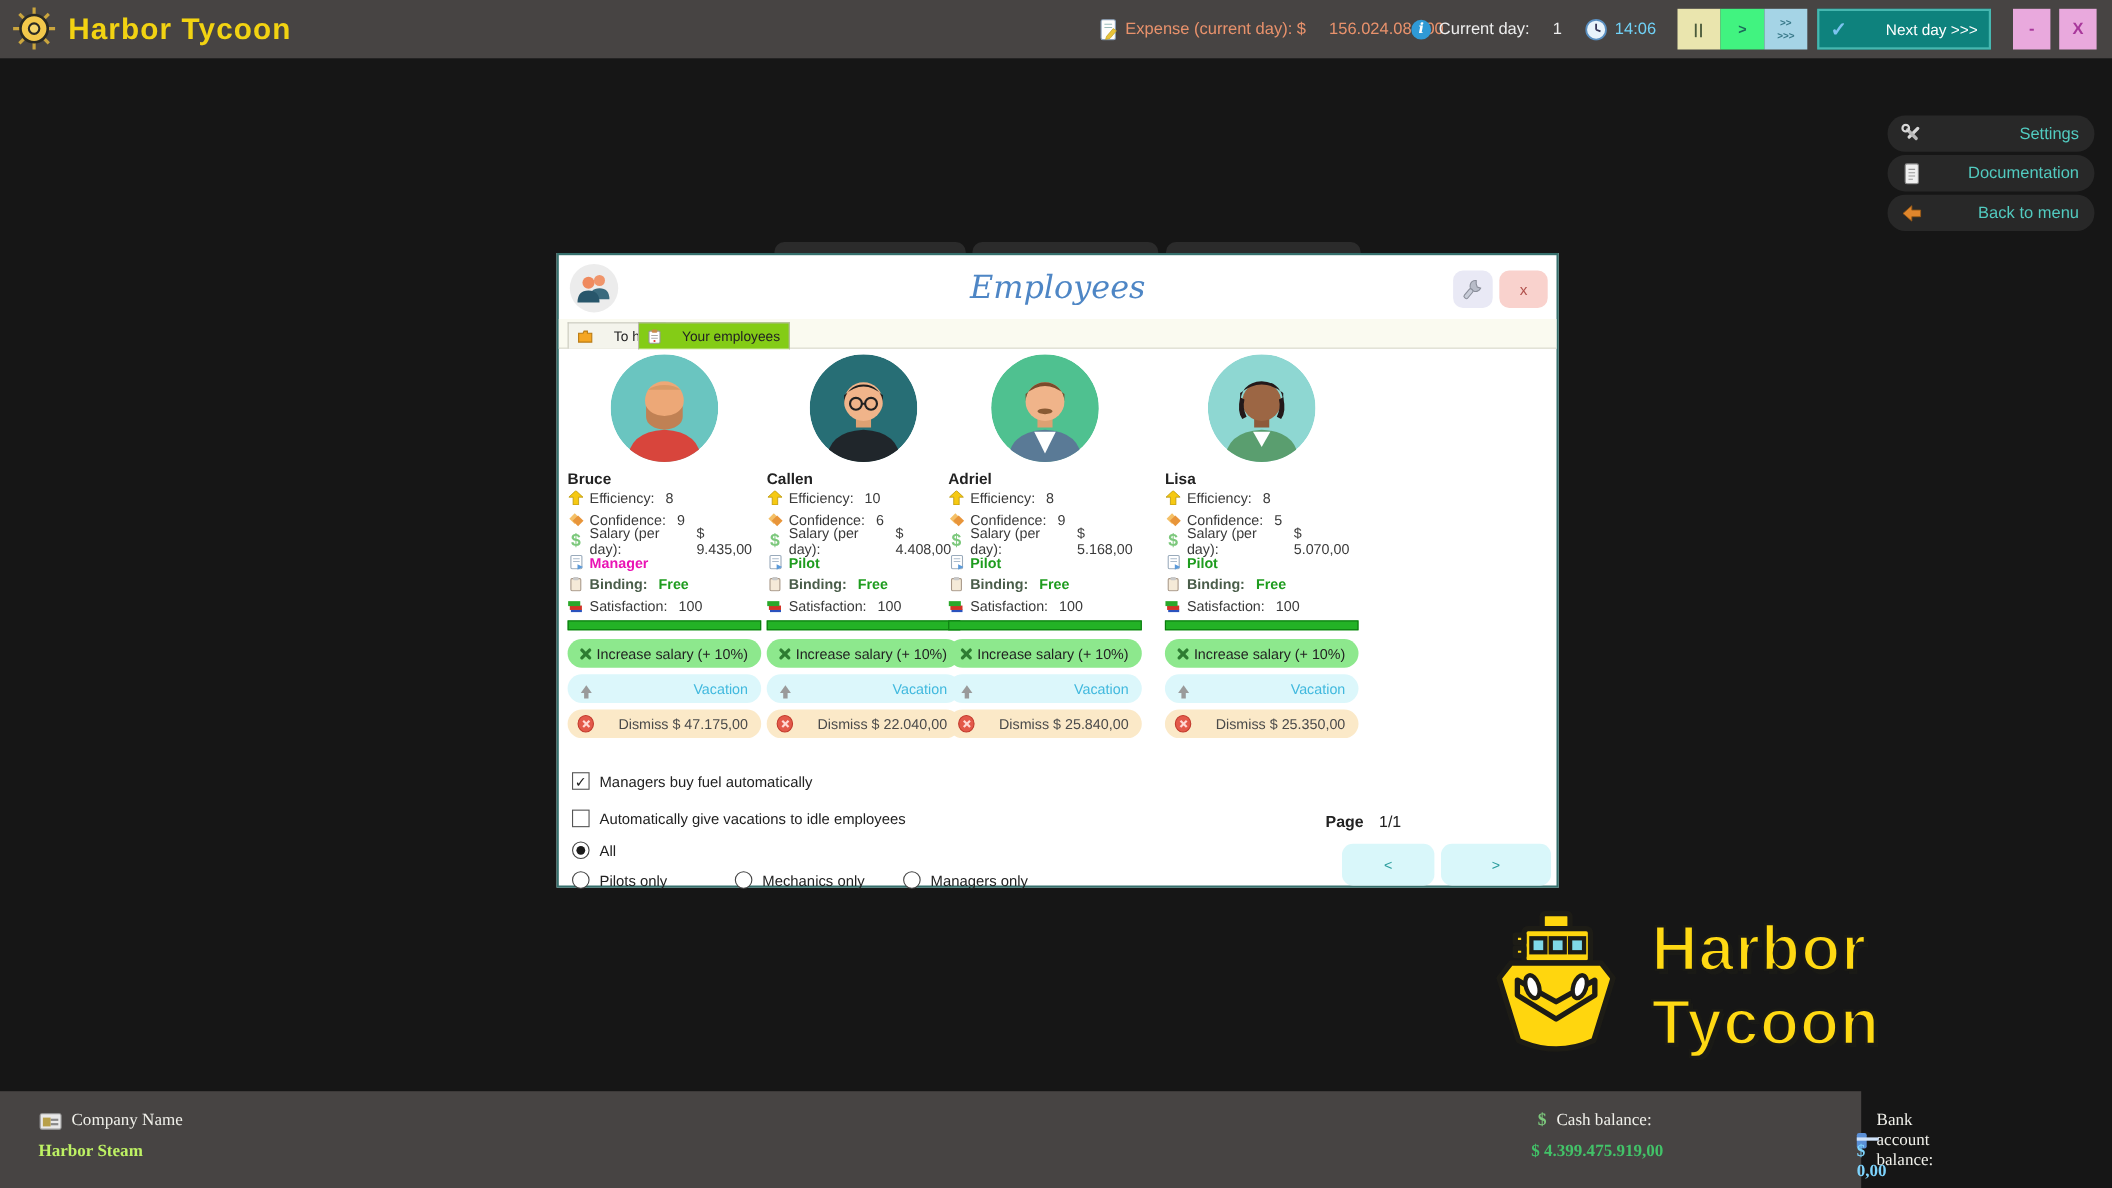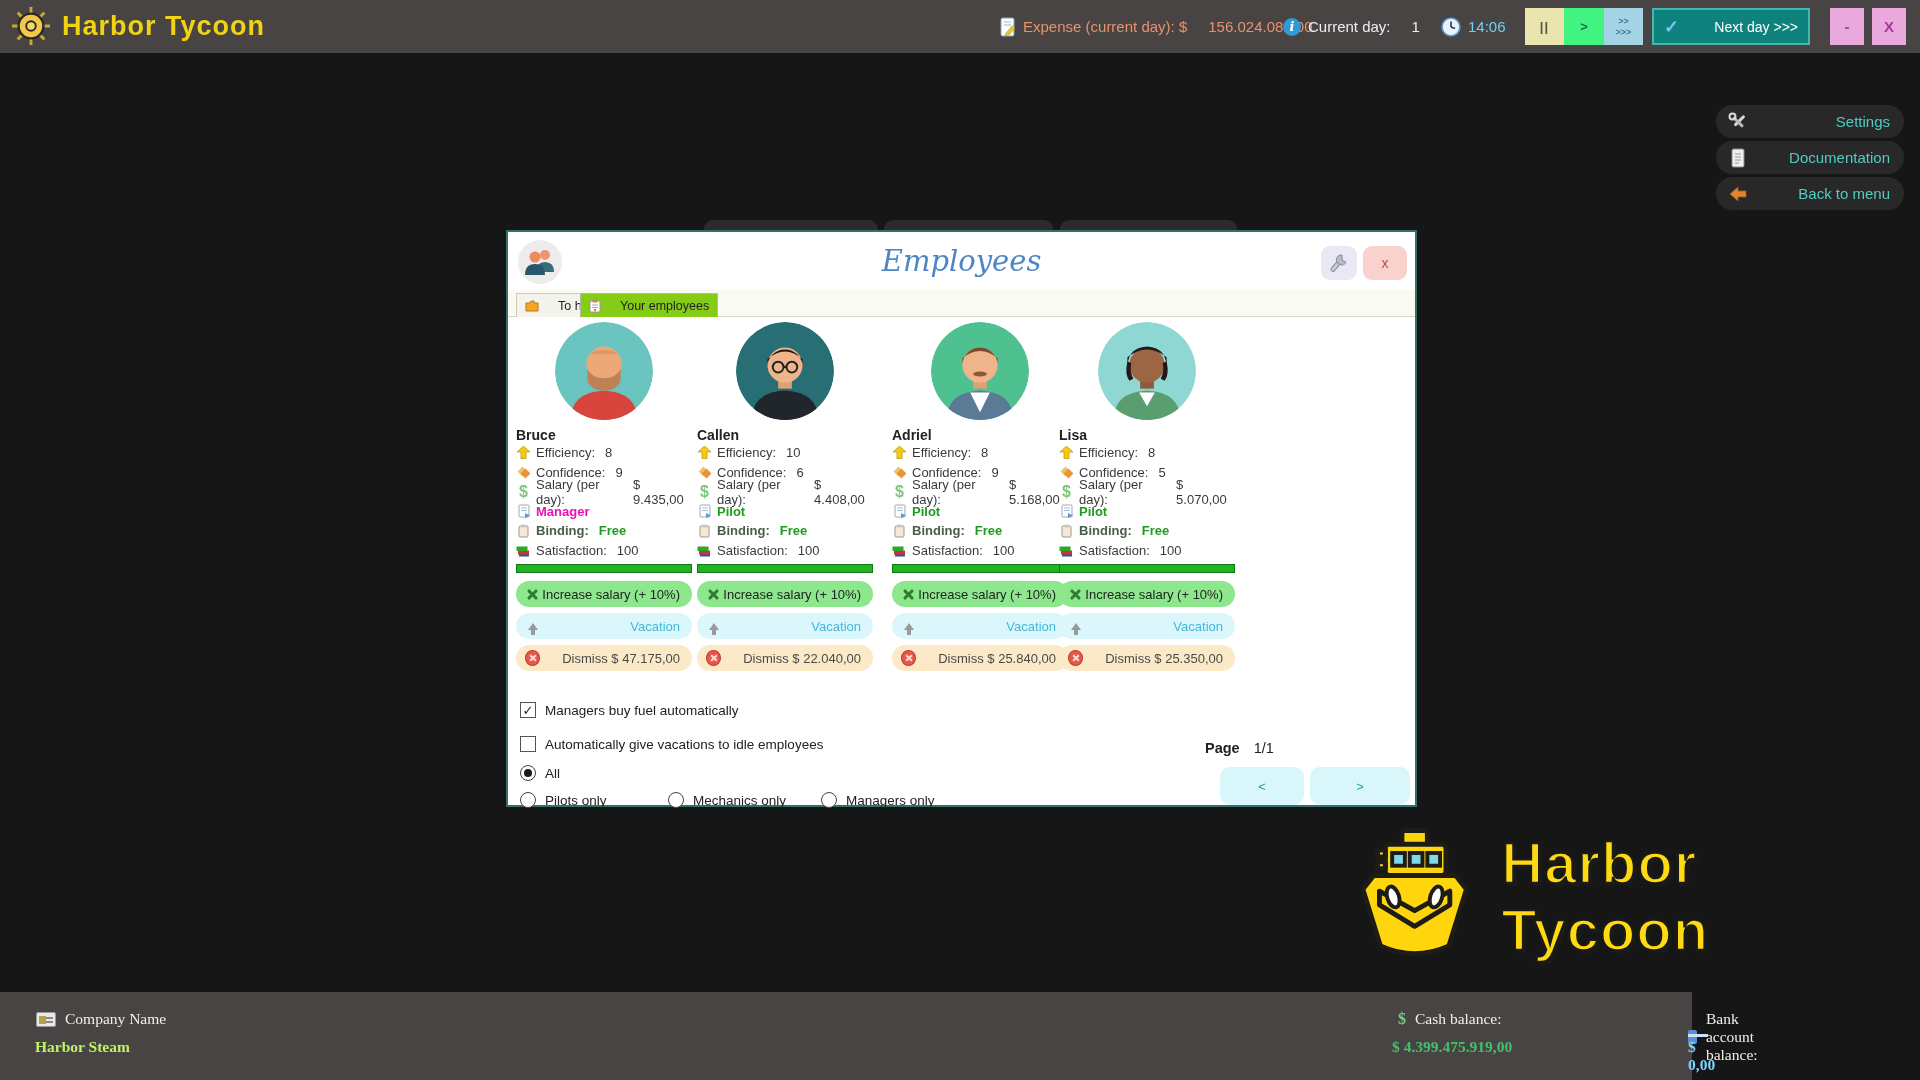--- a/index.html
+++ b/index.html
@@ -44,21 +44,21 @@
   .dlg-title { position:absolute; left:0; right:0; top:12px; text-align:center; font-family:"DejaVu Serif", serif; font-style:italic; font-size:29px; color:#4e86c5; }
   .dlg-tool { position:absolute; left:813px; top:14px; width:36px; height:34px; border-radius:9px; background:#e9e9f5; display:flex; align-items:center; justify-content:center; cursor:pointer; }
   .dlg-close { position:absolute; left:855px; top:14px; width:44px; height:34px; border-radius:9px; background:#f9d2cd; color:#b2534e; font-size:14px; display:flex; align-items:center; justify-content:center; cursor:pointer; }
   .tabstrip { position:absolute; left:0; top:58px; width:907px; height:27px; background:#fafaf0; border-bottom:1px solid #d8d8ca; }
   .tab { position:absolute; top:3px; height:24px; display:flex; align-items:center; gap:19px; padding:0 8px; font-size:12.5px; color:#222; cursor:pointer; }
   .tab-inactive { left:8px; background:#f4f4ec; border:1px solid #c9c9bd; border-bottom:none; }
   .tab-active { left:72px; background:#84cc16; border:1px solid #b9b9ad; border-bottom:1px solid #fff; height:25px; top:3px; z-index:3; }
 
   
   .card { position:absolute; top:90px; width:176px; }
-  .c0{left:8px;} .c1{left:189px;} .c2{left:384px;} .c3{left:551px;}
+  .c0{left:8px;} .c1{left:189px;} .c2{left:354px;} .c3{left:551px;}
   .avatar { width:98px; height:98px; border-radius:50%; margin:0 auto; overflow:hidden; }
   .emp-name { margin-top:7px; font-size:14px; font-weight:bold; color:#222; }
   .stat { display:flex; align-items:center; height:19.5px; font-size:13px; color:#3a3a3a; }
   .stat .sic { width:15px; height:14px; margin-right:5px; flex:0 0 15px; display:flex; align-items:center; justify-content:center; }
   .stat .val { margin-left:10px; }
   .role-manager { color:#ea12b4; font-weight:bold; }
   .role-pilot { color:#1e9c1e; font-weight:bold; }
   .bind-lbl { color:#4a5d4a; font-weight:bold; }
   .bind-val { margin-left:10px; color:#1e9c1e; font-weight:bold; }
   .satbar { margin-top:4px; height:9px; background:#23b226; border:1px solid #0c7a10; }

